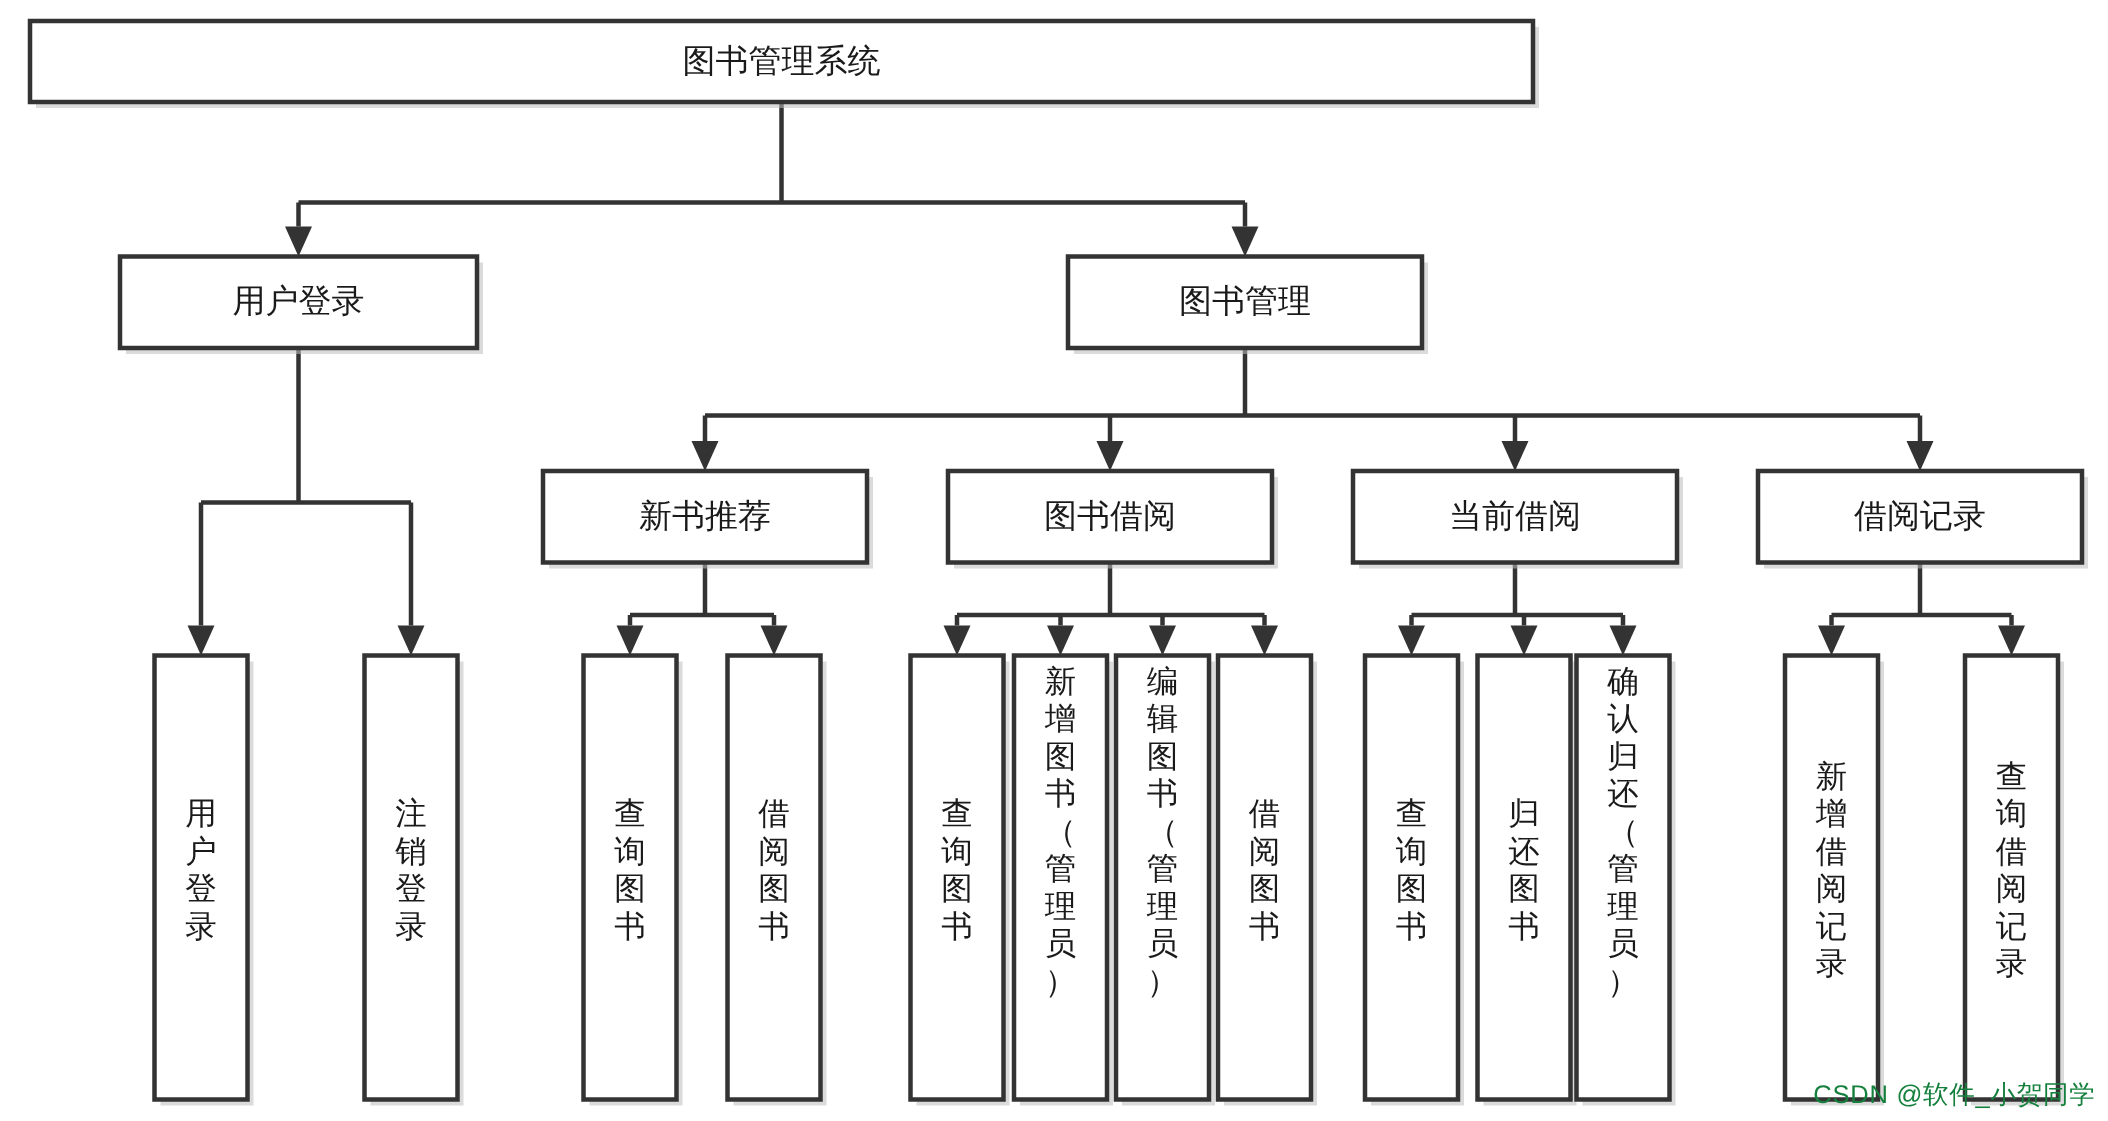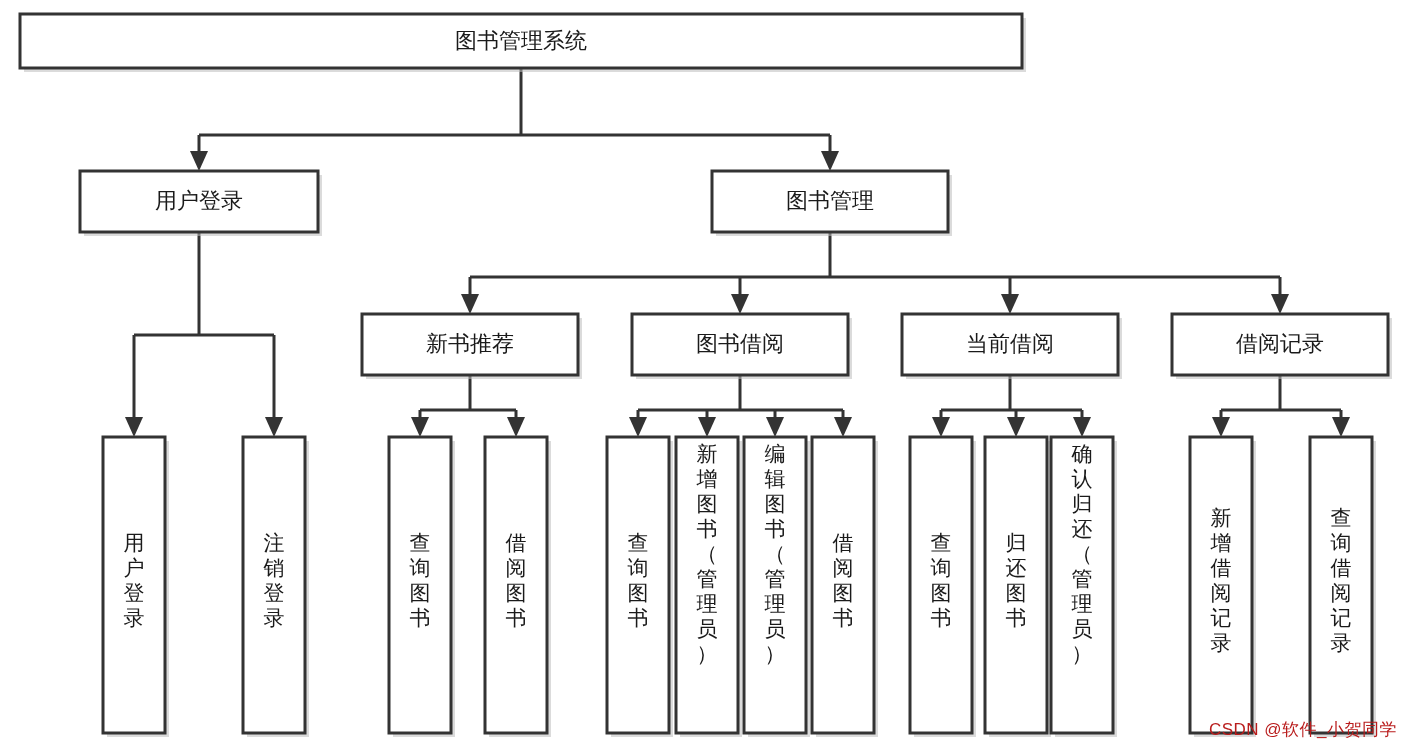--- a/index.html
+++ b/index.html
@@ -54,21 +54,21 @@
     font-size: 21px;
     fill: #1a1a1a;
     text-anchor: middle;
   }
   .watermark {
     position: absolute;
     right: 8px;
     bottom: 6px;
     font-family: "Liberation Sans", "DejaVu Sans", sans-serif;
     font-size: 17px;
-    color: #b91c1c;
+    color: #15803d;
     letter-spacing: 0.5px;
     white-space: nowrap;
     pointer-events: none;
   }
 </style>
 </head>
 <body>
 
 <div id="diagram-root">
   <svg id="flowchart" viewBox="0 0 1405 747">

